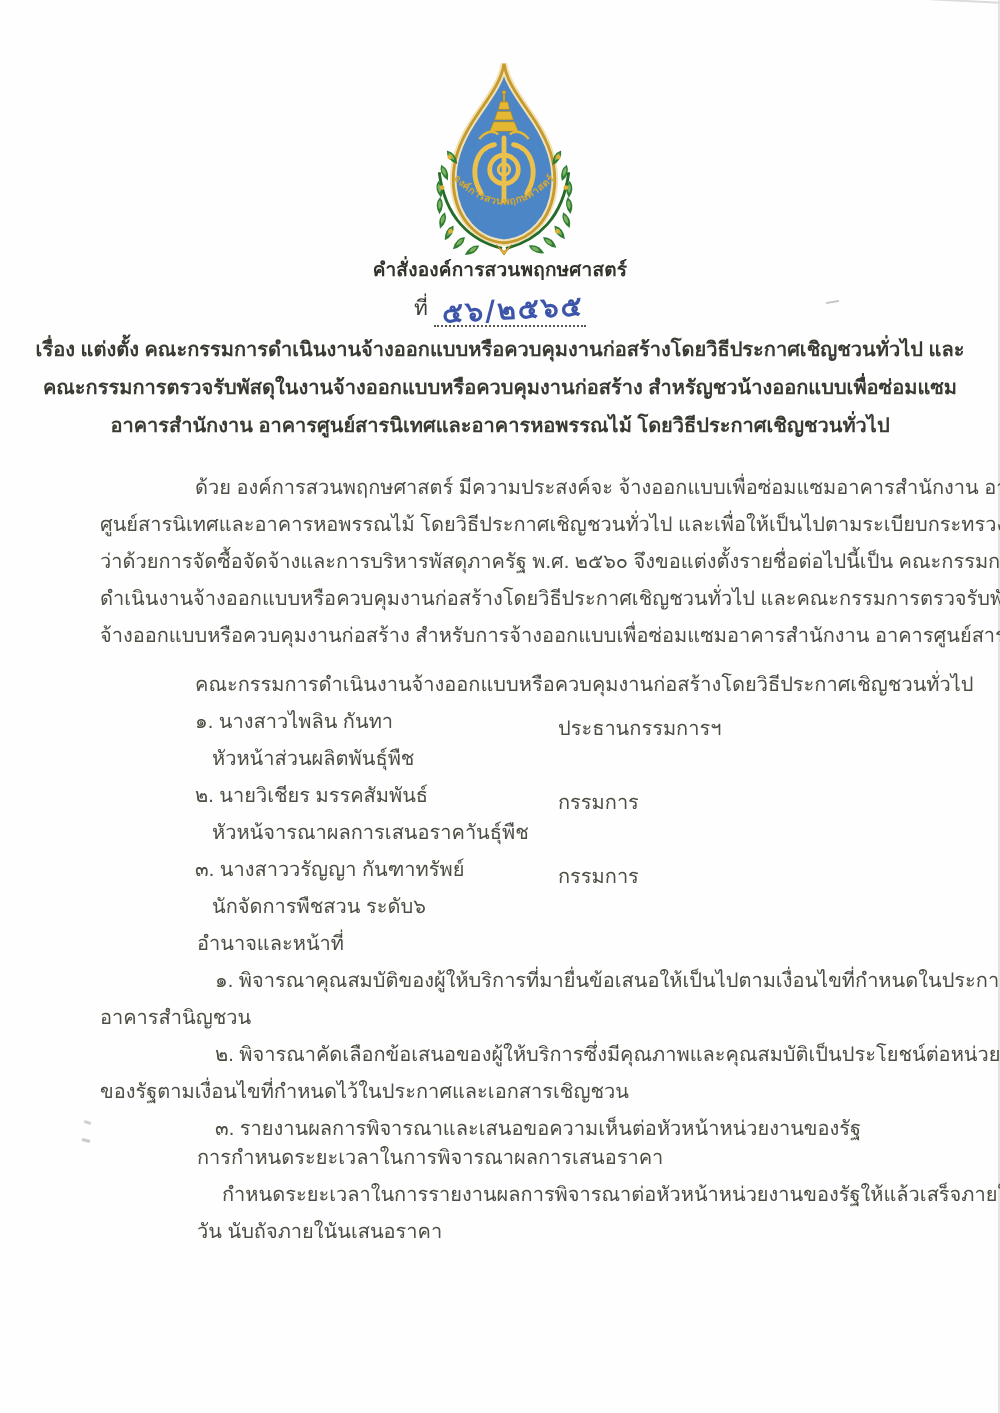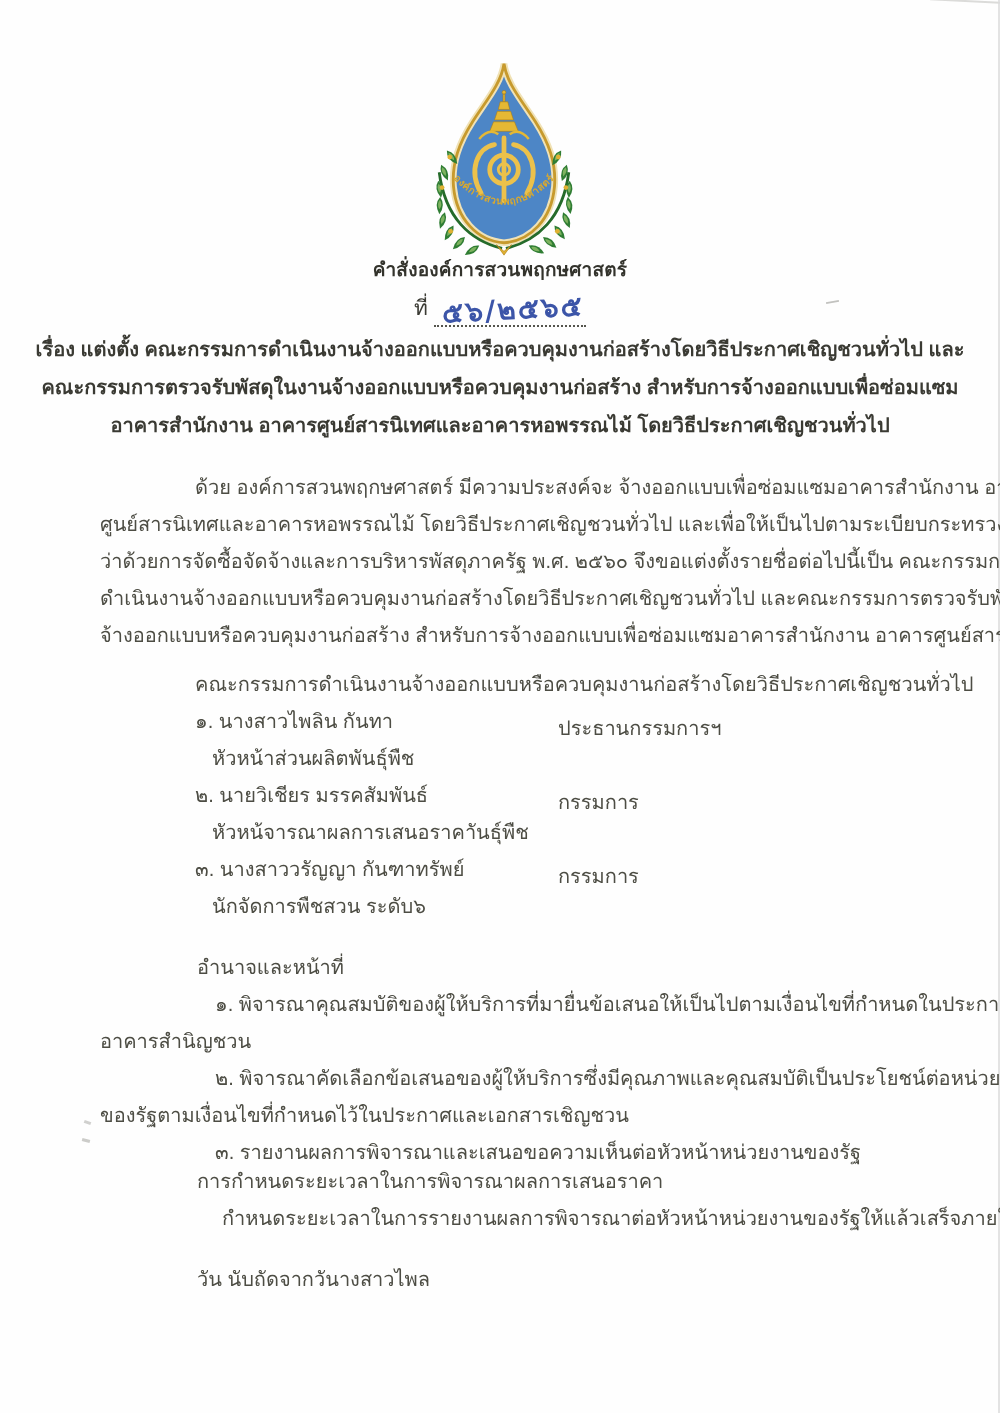--- a/index.html
+++ b/index.html
@@ -39,21 +39,21 @@
   .subject .line{height:38px;line-height:38px;white-space:nowrap;}
   
   .content{
     position:absolute;left:100px;top:469px;width:820px;
     font-size:20px;color:#4d4d44;
   }
   .content .line{height:37px;line-height:37px;white-space:nowrap;}
   .ind{padding-left:95px;}       
   .ind2{padding-left:112px;}     
   .duty{padding-left:115px;}     
-  .tind{padding-left:97px;margin-top:24px;}      
+  .tind{padding-left:97px;}      
   .tind2{padding-left:122px;}    
   .row{position:relative;}
   .role{position:absolute;left:458px;top:7px;}
   .gap-top{margin-top:12px;}
   .gap-neg{margin-top:-8px;}
   
   .art{position:absolute;background:#9a9a94;opacity:.6;}
   .art-corner{left:930px;top:0;width:70px;height:2px;transform:rotate(3deg);opacity:.35;}
   .art-dash{left:826px;top:301px;width:13px;height:2px;transform:rotate(-10deg);}
   .art-speck1{left:84px;top:1121px;width:7px;height:3px;transform:rotate(20deg);opacity:.45;}
@@ -185,21 +185,21 @@
   </div>
 
   <div class="doc-title">คำสั่งองค์การสวนพฤกษศาสตร์</div>
 
   <div class="doc-number">
     <span class="num-label">ที่</span><span class="dotted"><span class="handwrite">๕๖/๒๕๖๕</span></span>
   </div>
 
   <div class="subject">
     <div class="line">เรื่อง แต่งตั้ง คณะกรรมการดำเนินงานจ้างออกแบบหรือควบคุมงานก่อสร้างโดยวิธีประกาศเชิญชวนทั่วไป และ</div>
-    <div class="line">คณะกรรมการตรวจรับพัสดุในงานจ้างออกแบบหรือควบคุมงานก่อสร้าง สำหรับการจ้างออกแบบเพื่อซ่อมแซม</div>
+    <div class="line">คณะกรรมการตรวจรับพัสดุในงานจ้างออกแบบหรือควบคุมงานก่อสร้าง สำหรัญชวน้างออกแบบเพื่อซ่อมแซม</div>
     <div class="line">อาคารสำนักงาน อาคารศูนย์สารนิเทศและอาคารหอพรรณไม้ โดยวิธีประกาศเชิญชวนทั่วไป</div>
   </div>
 
   <div class="content">
     <div class="line ind">ด้วย องค์การสวนพฤกษศาสตร์ มีความประสงค์จะ จ้างออกแบบเพื่อซ่อมแซมอาคารสำนักงาน อาคาร</div>
     <div class="line">ศูนย์สารนิเทศและอาคารหอพรรณไม้ โดยวิธีประกาศเชิญชวนทั่วไป  และเพื่อให้เป็นไปตามระเบียบกระทรวงการคลัง</div>
     <div class="line">ว่าด้วยการจัดซื้อจัดจ้างและการบริหารพัสดุภาครัฐ พ.ศ. ๒๕๖๐ จึงขอแต่งตั้งรายชื่อต่อไปนี้เป็น คณะกรรมการ</div>
     <div class="line">ดำเนินงานจ้างออกแบบหรือควบคุมงานก่อสร้างโดยวิธีประกาศเชิญชวนทั่วไป และคณะกรรมการตรวจรับพัสดุในงาน</div>
     <div class="line">จ้างออกแบบหรือควบคุมงานก่อสร้าง สำหรับการจ้างออกแบบเพื่อซ่อมแซมอาคารสำนักงาน อาคารศูนย์สารนิเทศ</div>
 
@@ -225,16 +225,16 @@
 
     <div class="line tind">อำนาจและหน้าที่</div>
     <div class="line duty">๑. พิจารณาคุณสมบัติของผู้ให้บริการที่มายื่นข้อเสนอให้เป็นไปตามเงื่อนไขที่กำหนดในประกาศและ</div>
     <div class="line">อาคารสำนิญชวน</div>
     <div class="line duty">๒. พิจารณาคัดเลือกข้อเสนอของผู้ให้บริการซึ่งมีคุณภาพและคุณสมบัติเป็นประโยชน์ต่อหน่วยงาน</div>
     <div class="line">ของรัฐตามเงื่อนไขที่กำหนดไว้ในประกาศและเอกสารเชิญชวน</div>
     <div class="line duty">๓. รายงานผลการพิจารณาและเสนอขอความเห็นต่อหัวหน้าหน่วยงานของรัฐ</div>
 
     <div class="line tind gap-neg">การกำหนดระยะเวลาในการพิจารณาผลการเสนอราคา</div>
     <div class="line tind2">กำหนดระยะเวลาในการรายงานผลการพิจารณาต่อหัวหน้าหน่วยงานของรัฐให้แล้วเสร็จภายใน ๗</div>
-    <div class="line tind">วัน นับถัดจากวันางสาวไพล</div>
+    <div class="line tind">วัน นับถัจภายในันเสนอราคา</div>
   </div>
 
 </div>
 
 </body></html>

